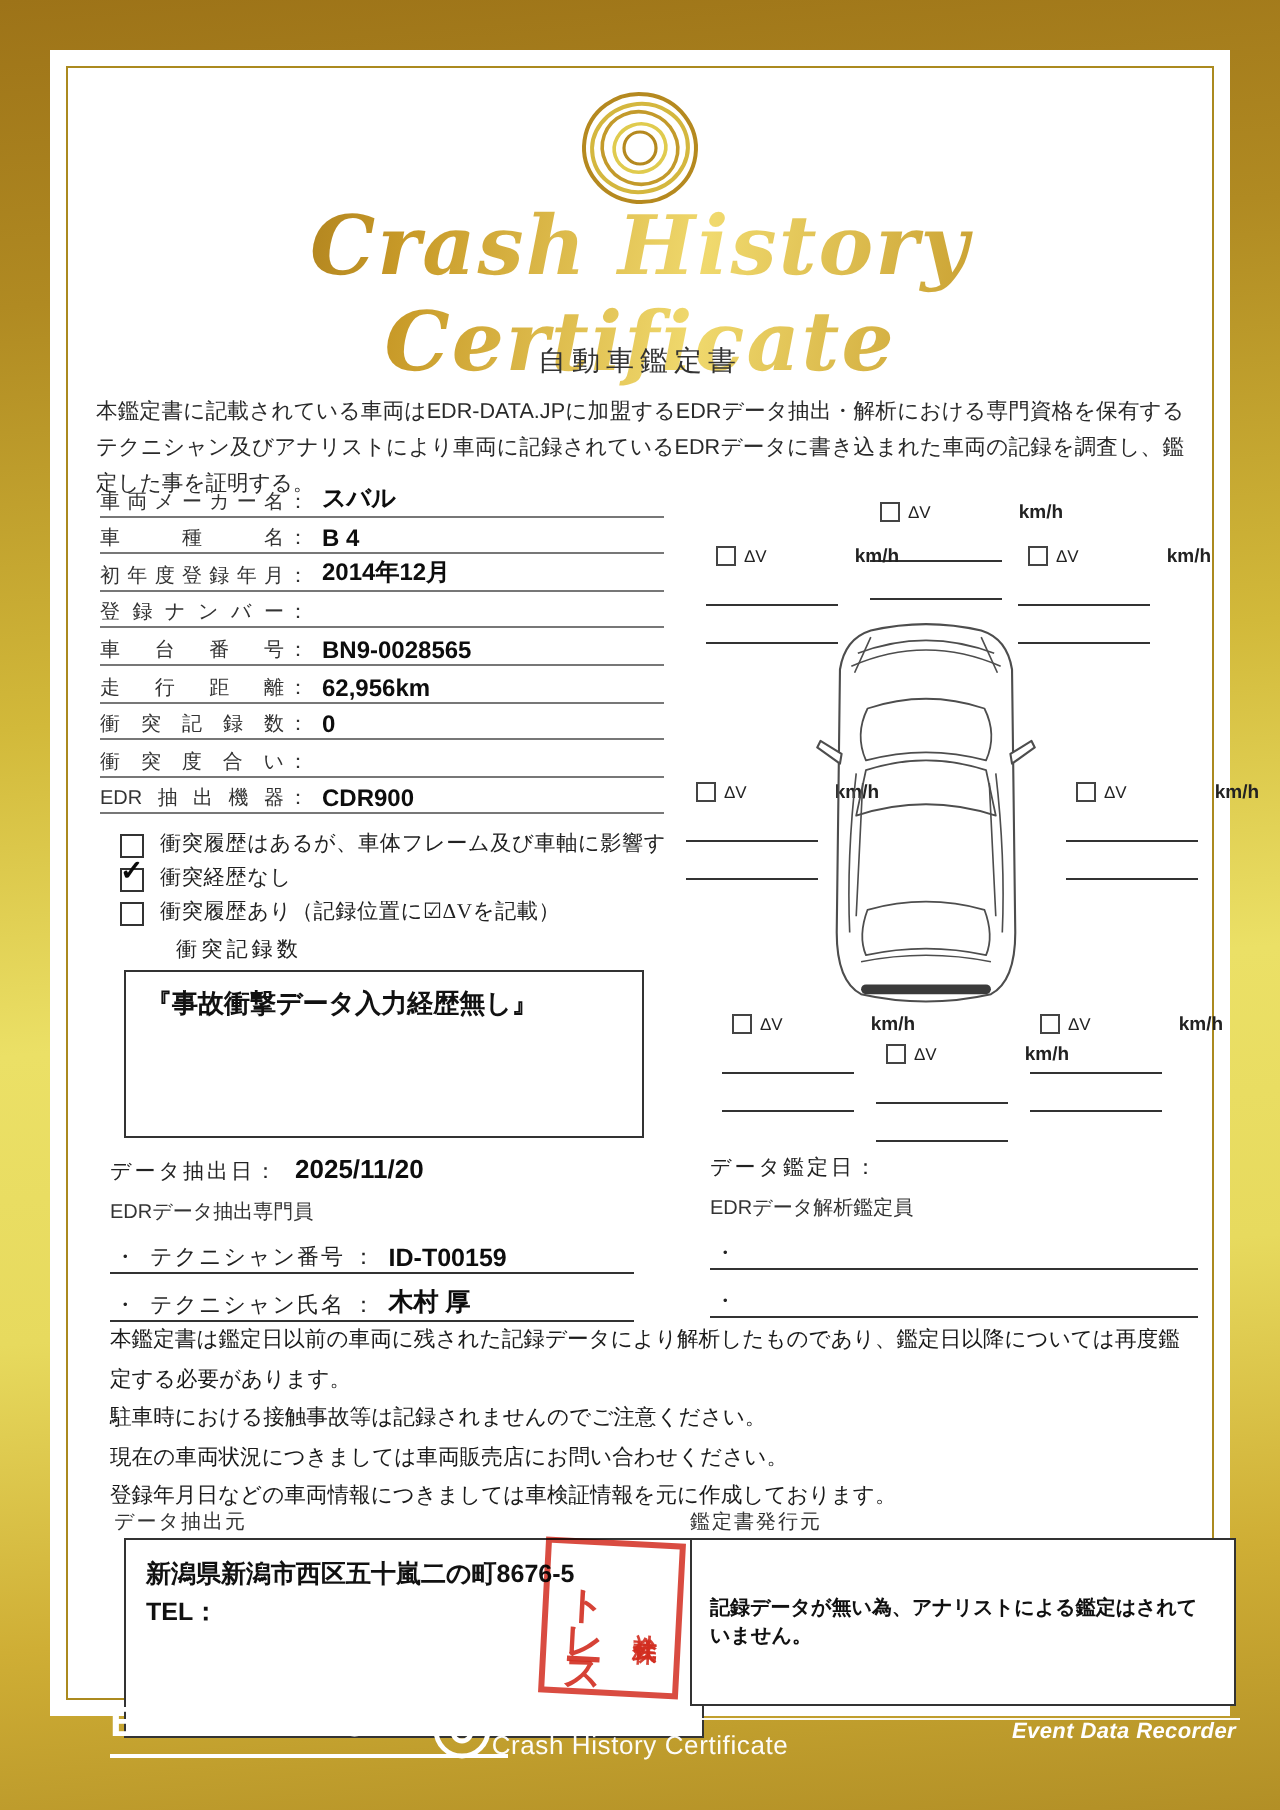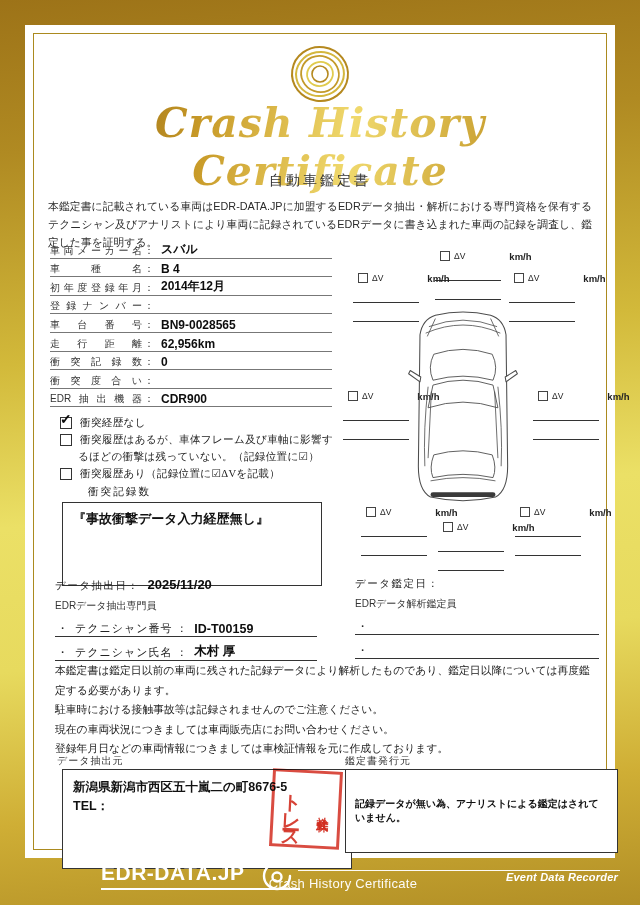--- a/index.html
+++ b/index.html
@@ -72,21 +72,21 @@
   .src-box.l{left:37px;width:268px;padding:8px 10px;font-weight:bold;font-size:12.5px;line-height:19px;color:#111;}
   .src-box.r{left:320px;width:253px;display:flex;align-items:center;padding:0 9px;font-weight:bold;font-size:10px;color:#111;}
   .stamp{position:absolute;right:10px;top:0px;width:62px;height:70px;border:3px solid rgba(210,45,32,.85);
     transform:rotate(3deg);mix-blend-mode:multiply;display:flex;flex-direction:row;justify-content:space-around;align-items:center;
     color:rgba(210,45,32,.9);padding:1px;}
   .stamp span{writing-mode:vertical-rl;text-orientation:upright;font-weight:bold;line-height:1;}
   .stamp .s1{font-size:19px;letter-spacing:-2px;}
   .stamp .s2{font-size:12px;letter-spacing:-1px;}
 
   
-  .footer{position:absolute;left:0;right:0;bottom:4px;height:47px;color:#fff;margin-left:46px;}
+  .footer{position:absolute;left:0;right:0;bottom:15px;height:47px;color:#fff;}
   .brand{position:absolute;left:55px;top:7px;font-size:21px;font-weight:bold;letter-spacing:0.5px;
     border-bottom:2.5px solid #fff;padding:0 55px 3px 0;}
   .fswirl{position:absolute;left:215px;top:6px;width:32px;height:32px;}
   .fline{position:absolute;left:252px;top:16px;right:20px;border-top:1.5px solid rgba(255,255,255,.95);}
   .fcenter{position:absolute;left:0;right:0;top:22px;text-align:center;font-size:13px;color:rgba(255,255,255,.97);letter-spacing:0.3px;}
   .fright{position:absolute;right:22px;top:17px;font-size:11px;font-weight:bold;font-style:italic;letter-spacing:0.2px;}
 </style>
 </head>
 <body>
 
@@ -151,29 +151,26 @@
         </div>
       <div class="vrow">
           <span class="vlabel">EDR抽出機器</span>
           <span class="vcolon">：</span>
           <span class="vvalue">CDR900</span>
         </div>
     </div>
 
     <div class="opts">
       <div class="opt">
+        <span class="cb"></span>
+        <span class="txt">衝突履歴はあるが、車体フレーム及び車軸に影響す</span>
+      </div>
+      <div class="opt">
         <span class="cb checked"></span>
         <span class="txt">衝突経歴なし</span>
-      </div>
-      <div class="opt">
-        <span class="cb"></span>
-        <span class="txt">衝突履歴はあるが、車体フレーム及び車軸に影響す</span>
-      </div>
-      <div class="opt">
-        <span class="txt cont">るほどの衝撃は残っていない。（記録位置に☑）</span>
       </div>
       <div class="opt">
         <span class="cb"></span>
         <span class="txt">衝突履歴あり（記録位置に☑ΔVを記載）</span>
       </div>
     </div>
     <div class="comment-label">衝突記録数</div>
     <div class="comment-box">
       <div>『事故衝撃データ入力経歴無し』</div>
     </div>

